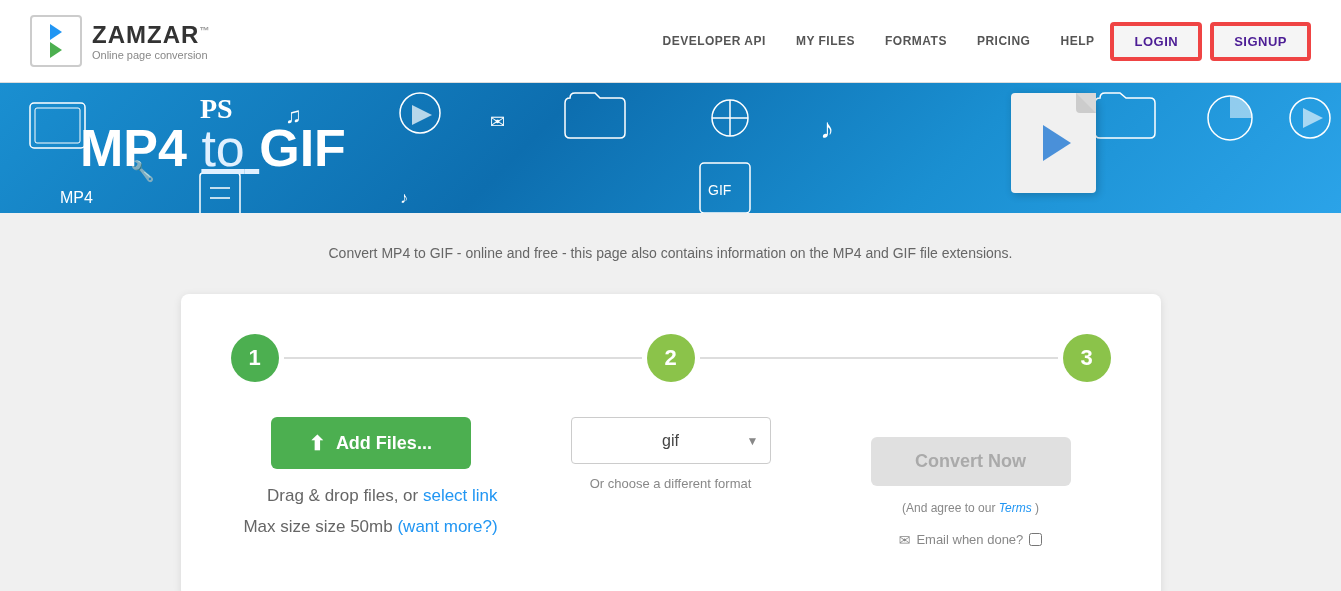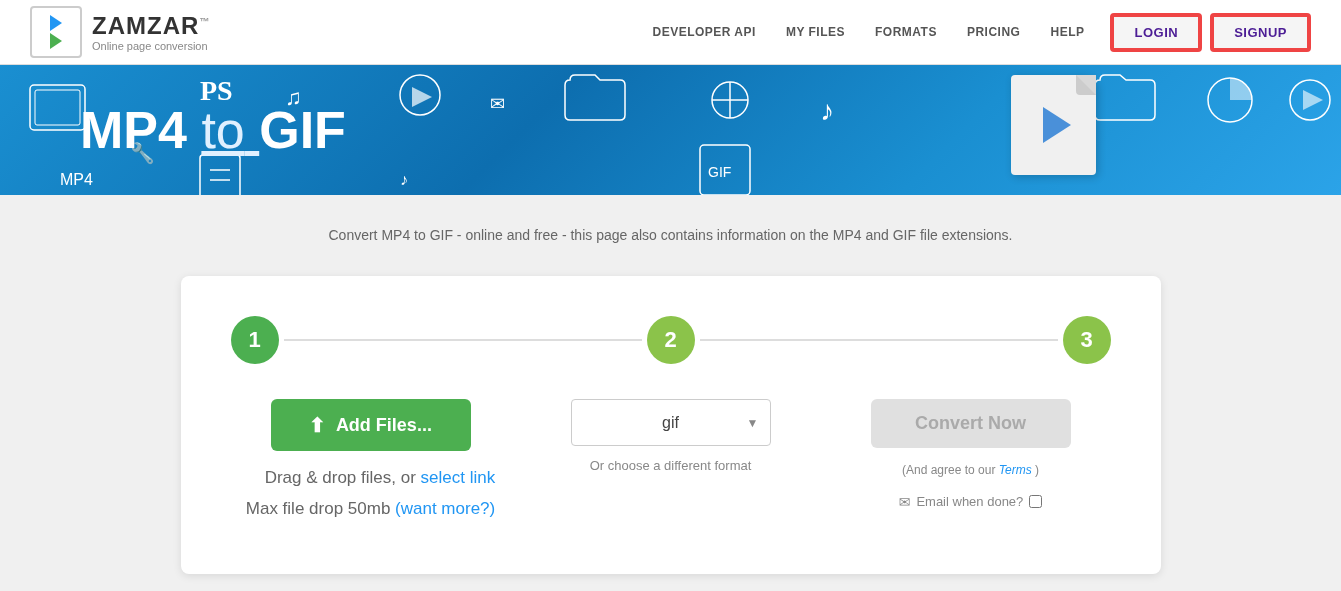--- a/index.html
+++ b/index.html
@@ -5,21 +5,21 @@
     * { box-sizing: border-box; margin: 0; padding: 0; }
     body { font-family: Arial, sans-serif; background: #f0f0f0; min-width: 1341px; }
 
     
     .header {
       background: #fff;
       border-bottom: 1px solid #ddd;
       display: flex;
       align-items: center;
       padding: 8px 30px;
-      height: 65px;
+      height: 83px;
     }
     .logo-area {
       display: flex;
       align-items: center;
       gap: 10px;
       margin-right: auto;
     }
     .logo-icon {
       width: 52px;
       height: 52px;
@@ -52,21 +52,21 @@
       color: #333;
       letter-spacing: 1px;
     }
     .logo-name sup { font-size: 10px; vertical-align: super; color: #999; }
     .logo-tagline { font-size: 11px; color: #888; }
 
     .nav-links {
       display: flex;
       align-items: flex-start;
       gap: 30px;
-      margin-right: 26px;
+      margin-right: 16px;
     }
     .nav-link {
       font-size: 12px;
       color: #555;
       text-decoration: none;
       letter-spacing: 0.5px;
       font-weight: bold;
       cursor: pointer;
     }
 
@@ -293,20 +293,21 @@
     .convert-btn {
       background: #e0e0e0;
       color: #aaa;
       border: none;
       border-radius: 6px;
       padding: 14px 28px;
       font-size: 18px;
       font-weight: bold;
       cursor: not-allowed;
       width: 200px;
+      margin-top: 20px;
     }
     .step3-terms {
       font-size: 12px;
       color: #888;
       text-align: center;
       line-height: 1.8;
     }
     .step3-terms a {
       color: #2196f3;
       text-decoration: none;
@@ -429,21 +430,21 @@
 
       <div class="step-panel">
         <button class="add-files-btn">
           <span class="upload-icon">⬆</span>
           <span>Add Files...</span>
         </button>
         <div class="step1-hint">
           <span>Drag &amp; drop files, or</span>
           <a>select link</a>
           <br>
-          <span>Max file drop 50mb</span>
+          <span>Max size size 50mb</span>
           <a>(want more?)</a>
         </div>
       </div>
 
       <div class="step-panel">
         <div class="format-select-wrap">
           <select class="format-select">
             <option value="gif" selected="">gif</option>
             <option value="mp4">mp4</option>
             <option value="avi">avi</option>

